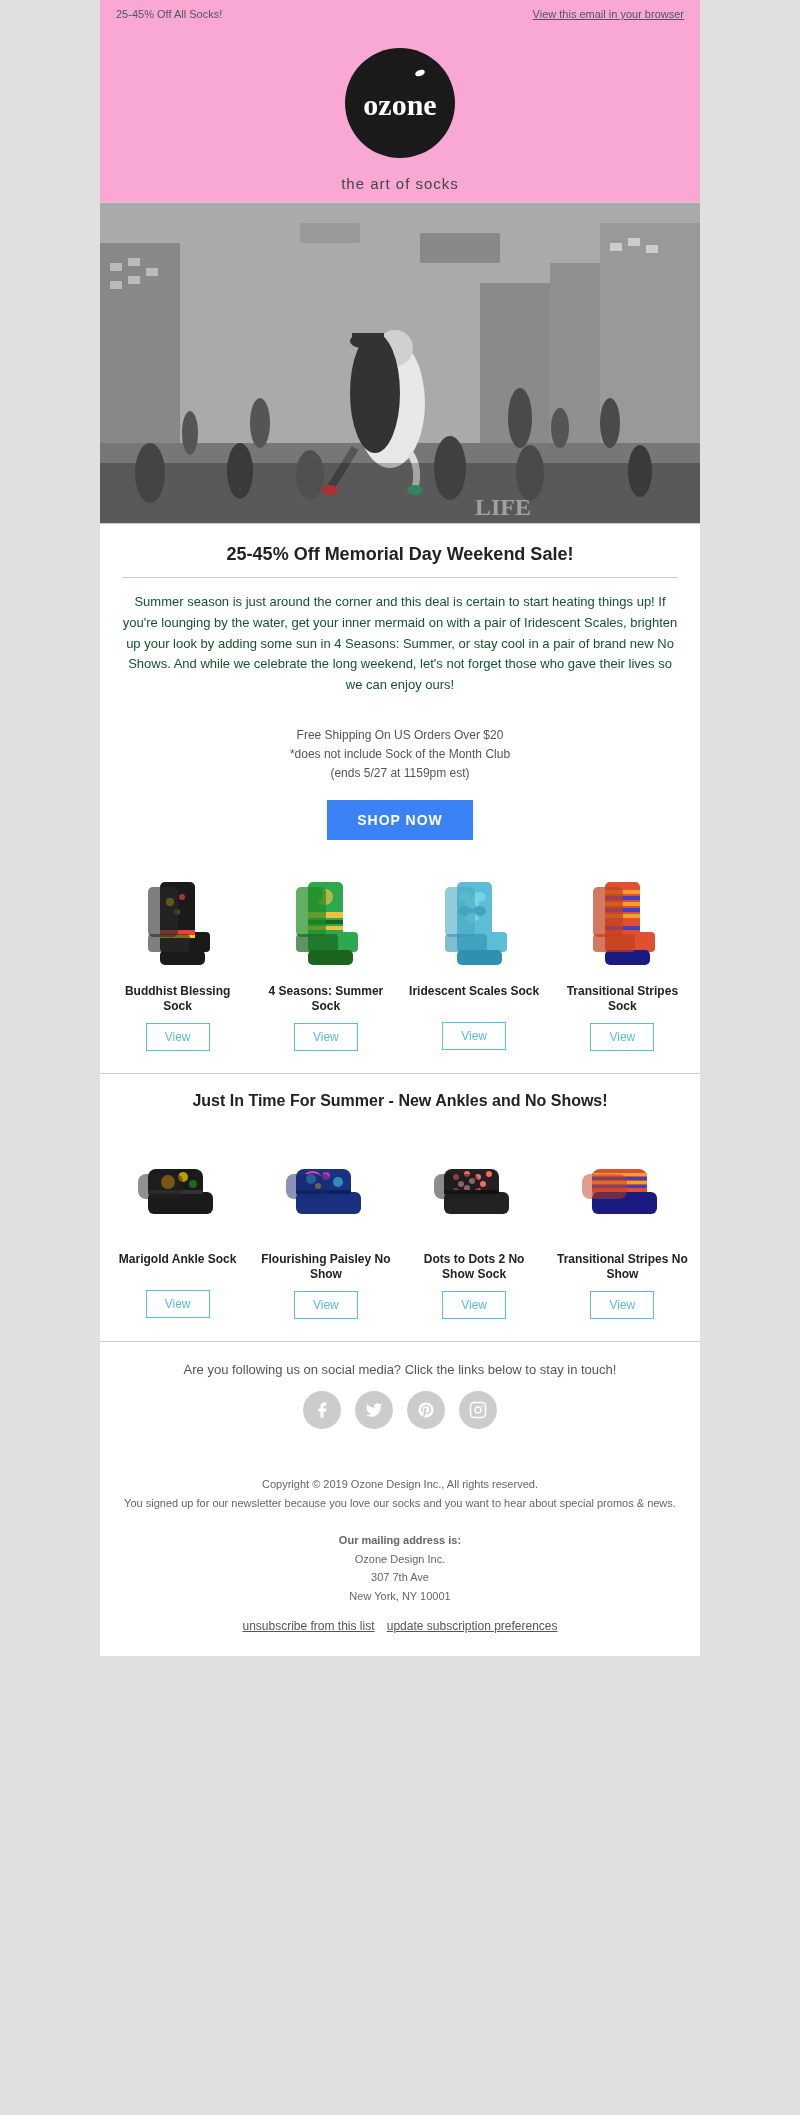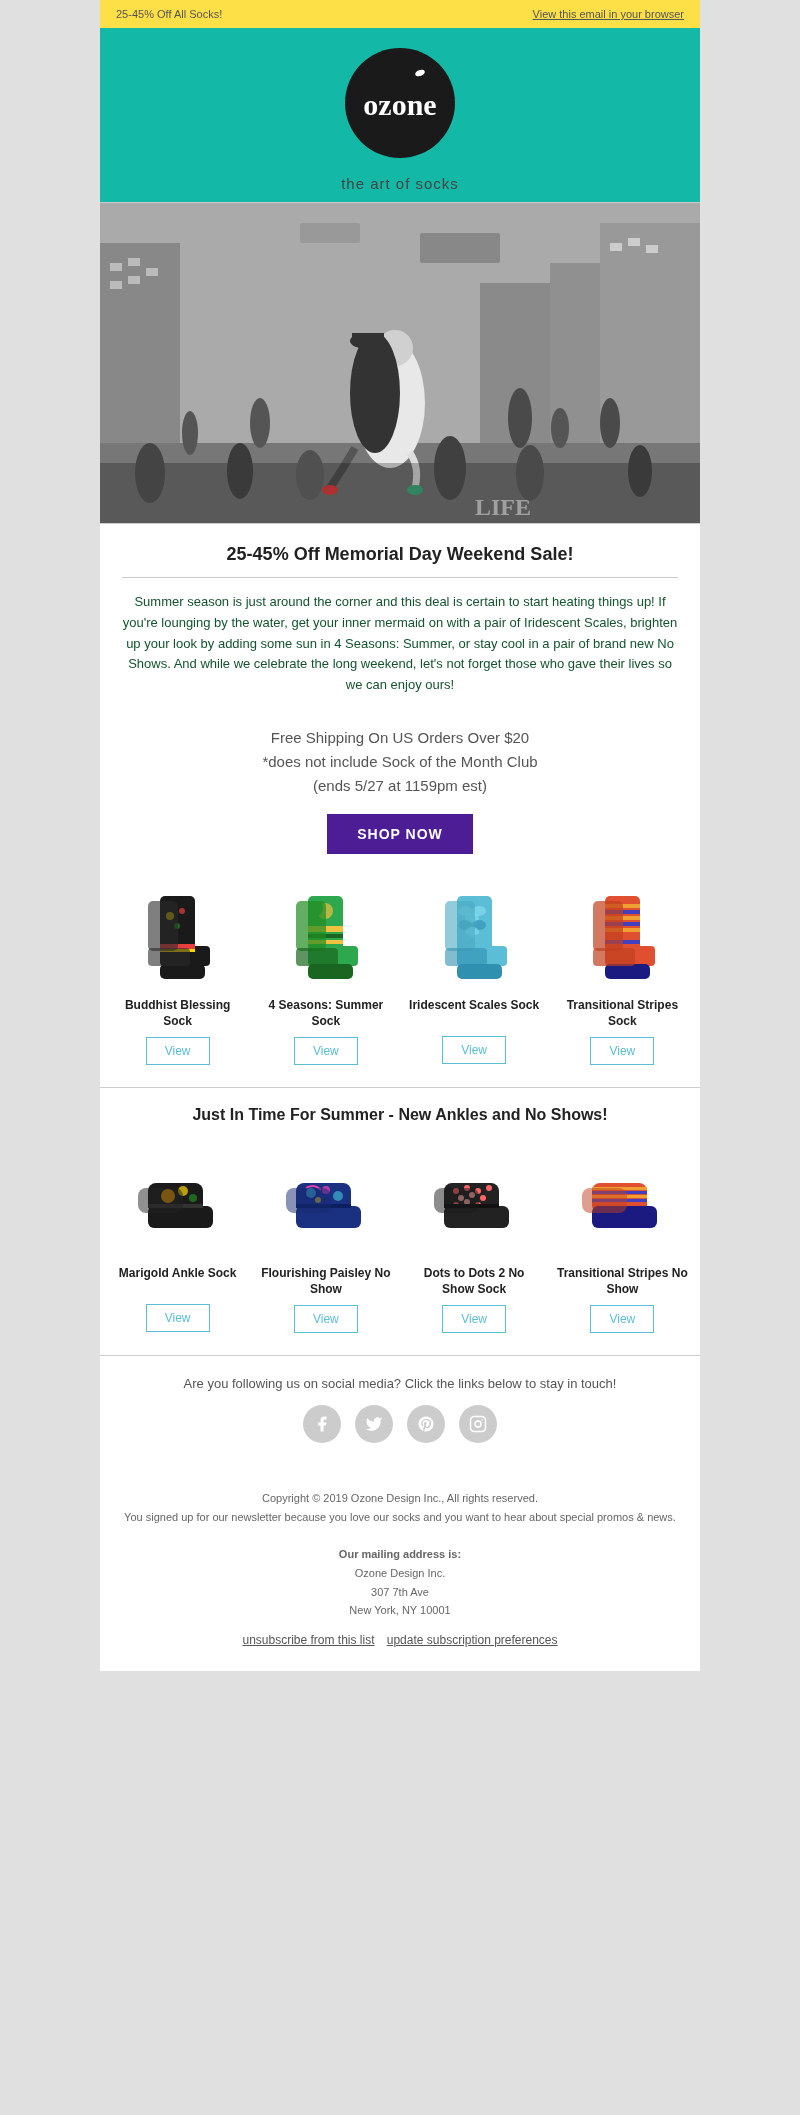--- a/index.html
+++ b/index.html
@@ -15,31 +15,31 @@
       background: #ffffff;
     }
     
     .top-bar {
       display: flex;
       justify-content: space-between;
       align-items: center;
       padding: 8px 16px;
       font-size: 11px;
       color: #555;
-      background: #fde047;
+      background: #f9a8d4;
     }
     .top-bar a {
       color: #555;
       text-decoration: underline;
     }
     
     .logo-area {
       text-align: center;
       padding: 20px 12px 10px;
-      background: #14b8a6;
+      background: #f9a8d4;
     }
     .logo-circle {
       display: inline-block;
       width: 110px;
       height: 110px;
       background: #1a1a1a;
       border-radius: 50%;
       position: relative;
       margin-bottom: 10px;
     }
@@ -110,28 +110,28 @@
     }
     .no-code {
       display: inline-block;
       background: #ffff00;
       font-weight: bold;
       font-size: 14px;
       padding: 2px 6px;
       margin-bottom: 14px;
     }
     .shipping-info {
-      font-size: 15px;
+      font-size: 12px;
       color: #555;
       line-height: 1.6;
       margin-bottom: 16px;
     }
     .shop-now-btn {
       display: inline-block;
-      background: #4c1d95;
+      background: #3b82f6;
       color: #fff;
       font-weight: bold;
       font-size: 14px;
       letter-spacing: 1px;
       padding: 12px 30px;
       text-decoration: none;
       cursor: pointer;
       border: none;
     }
     

